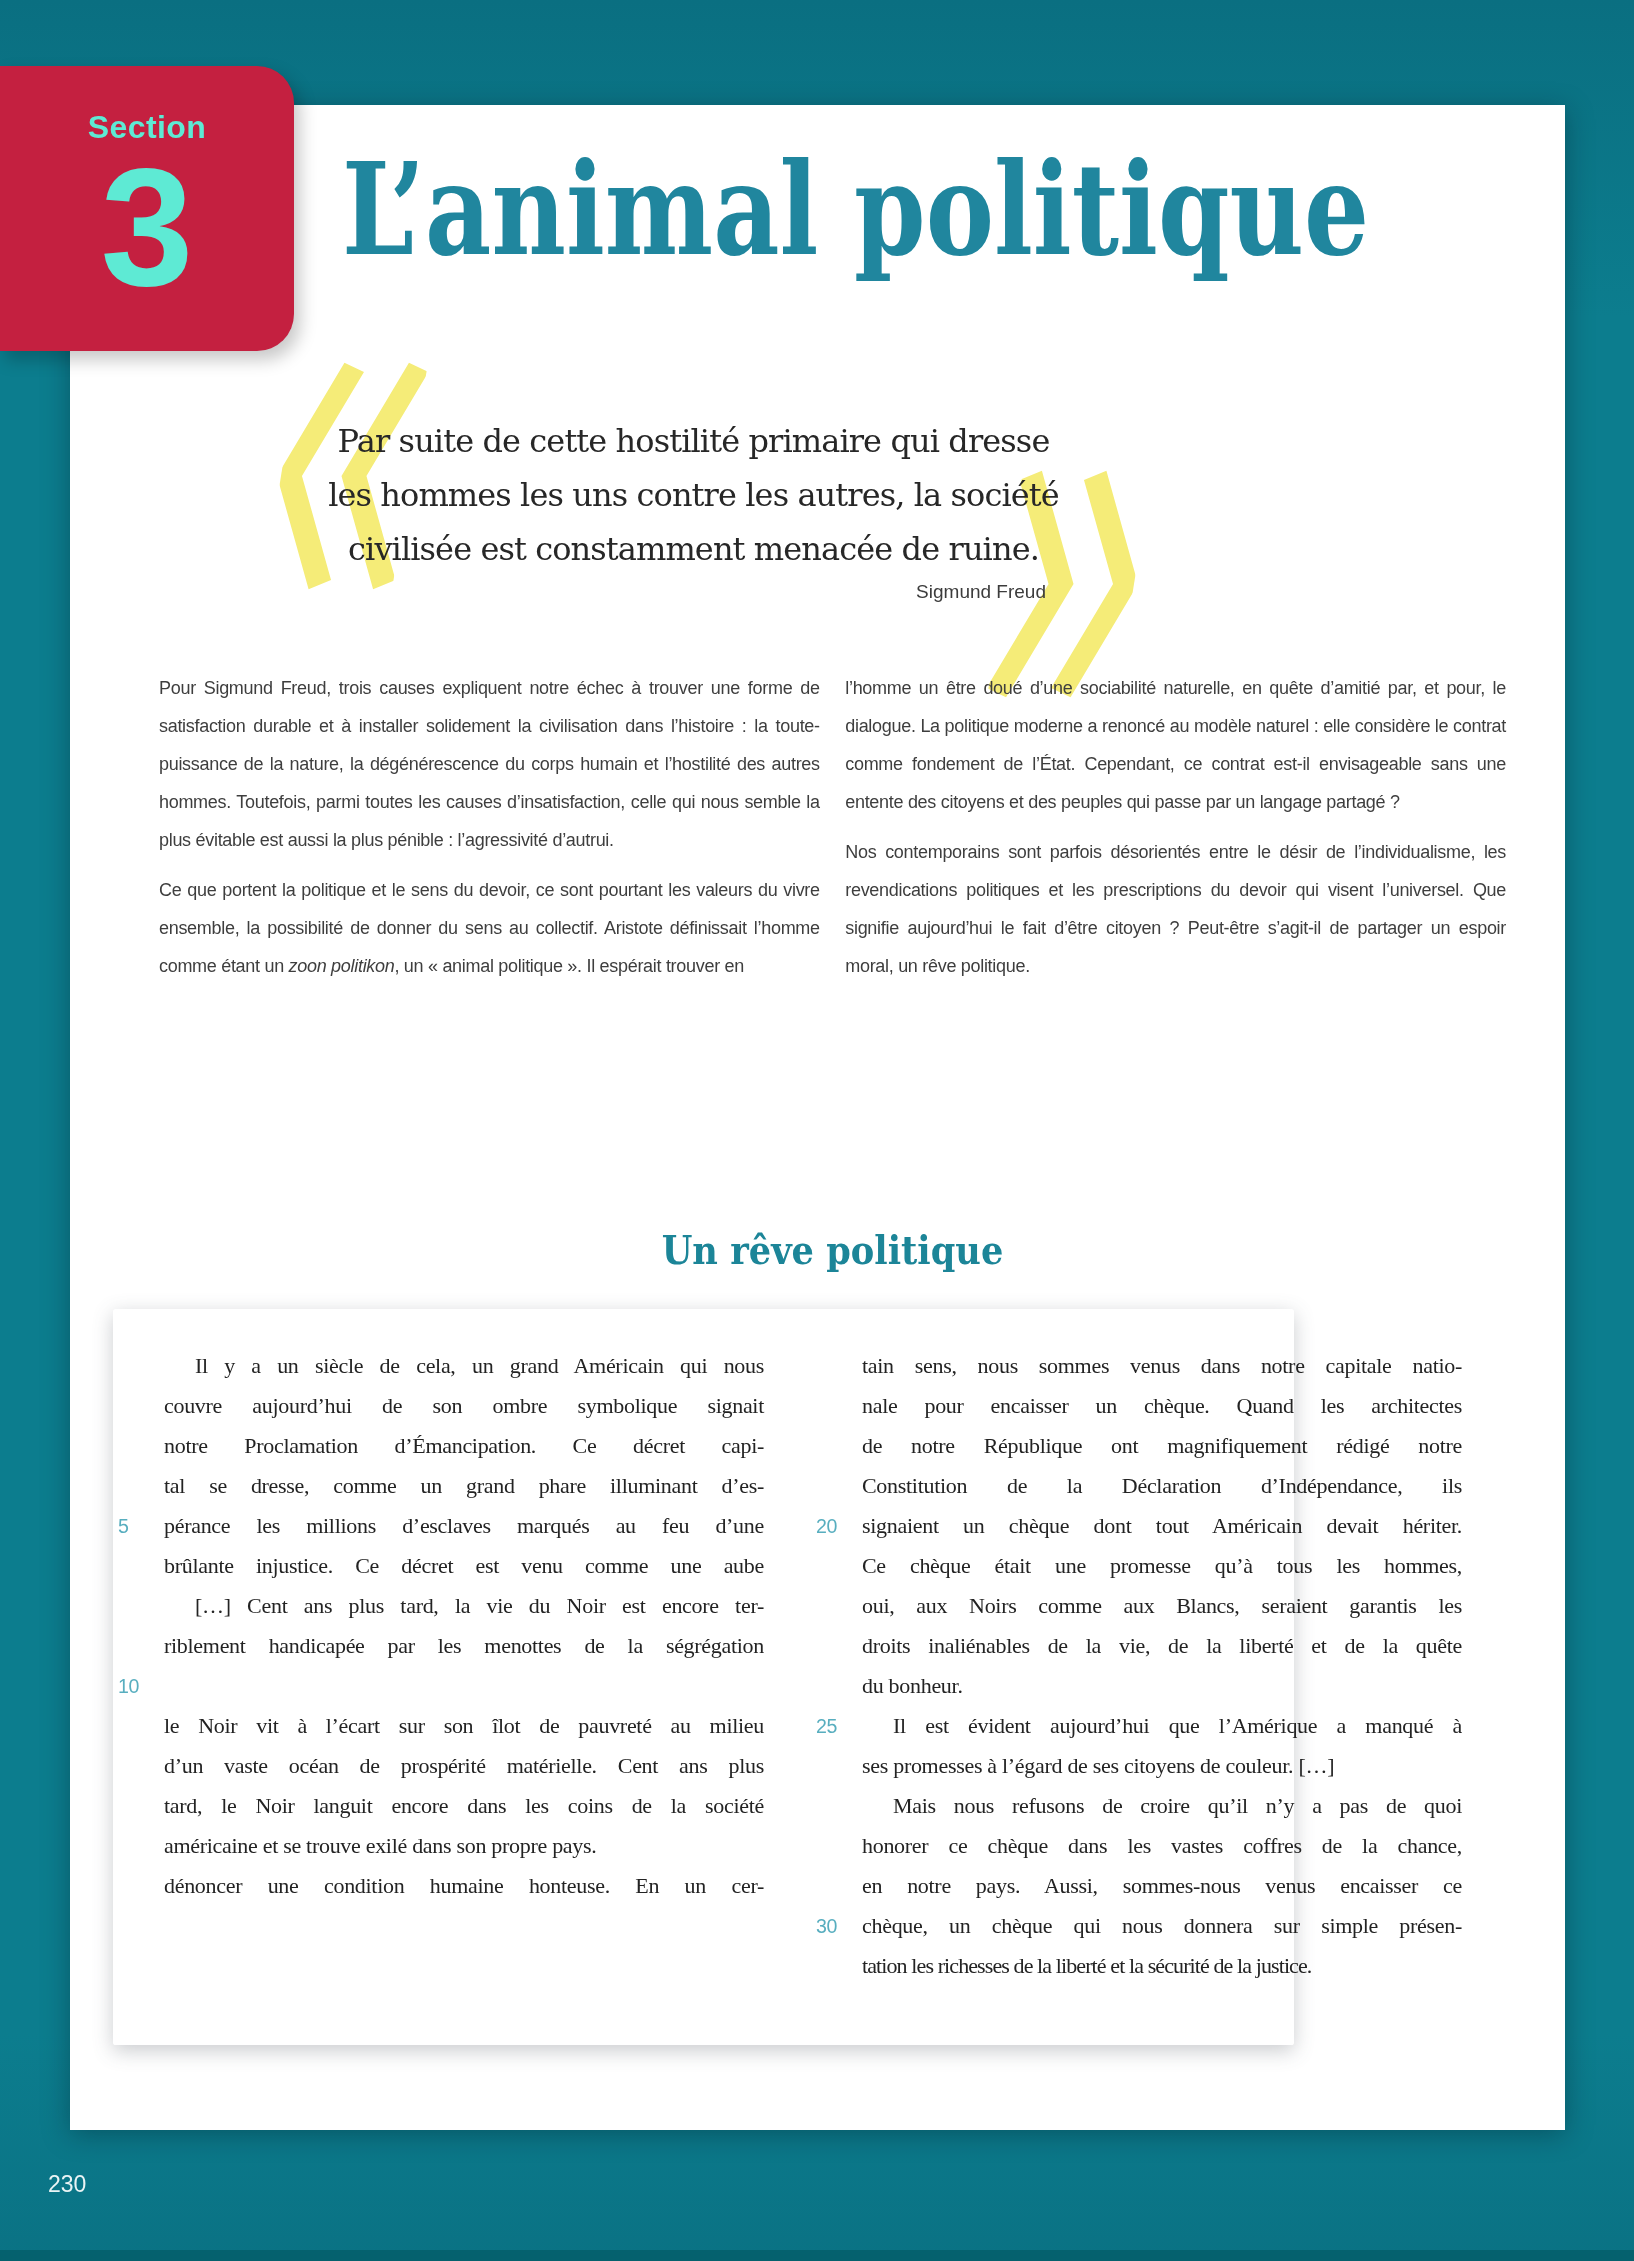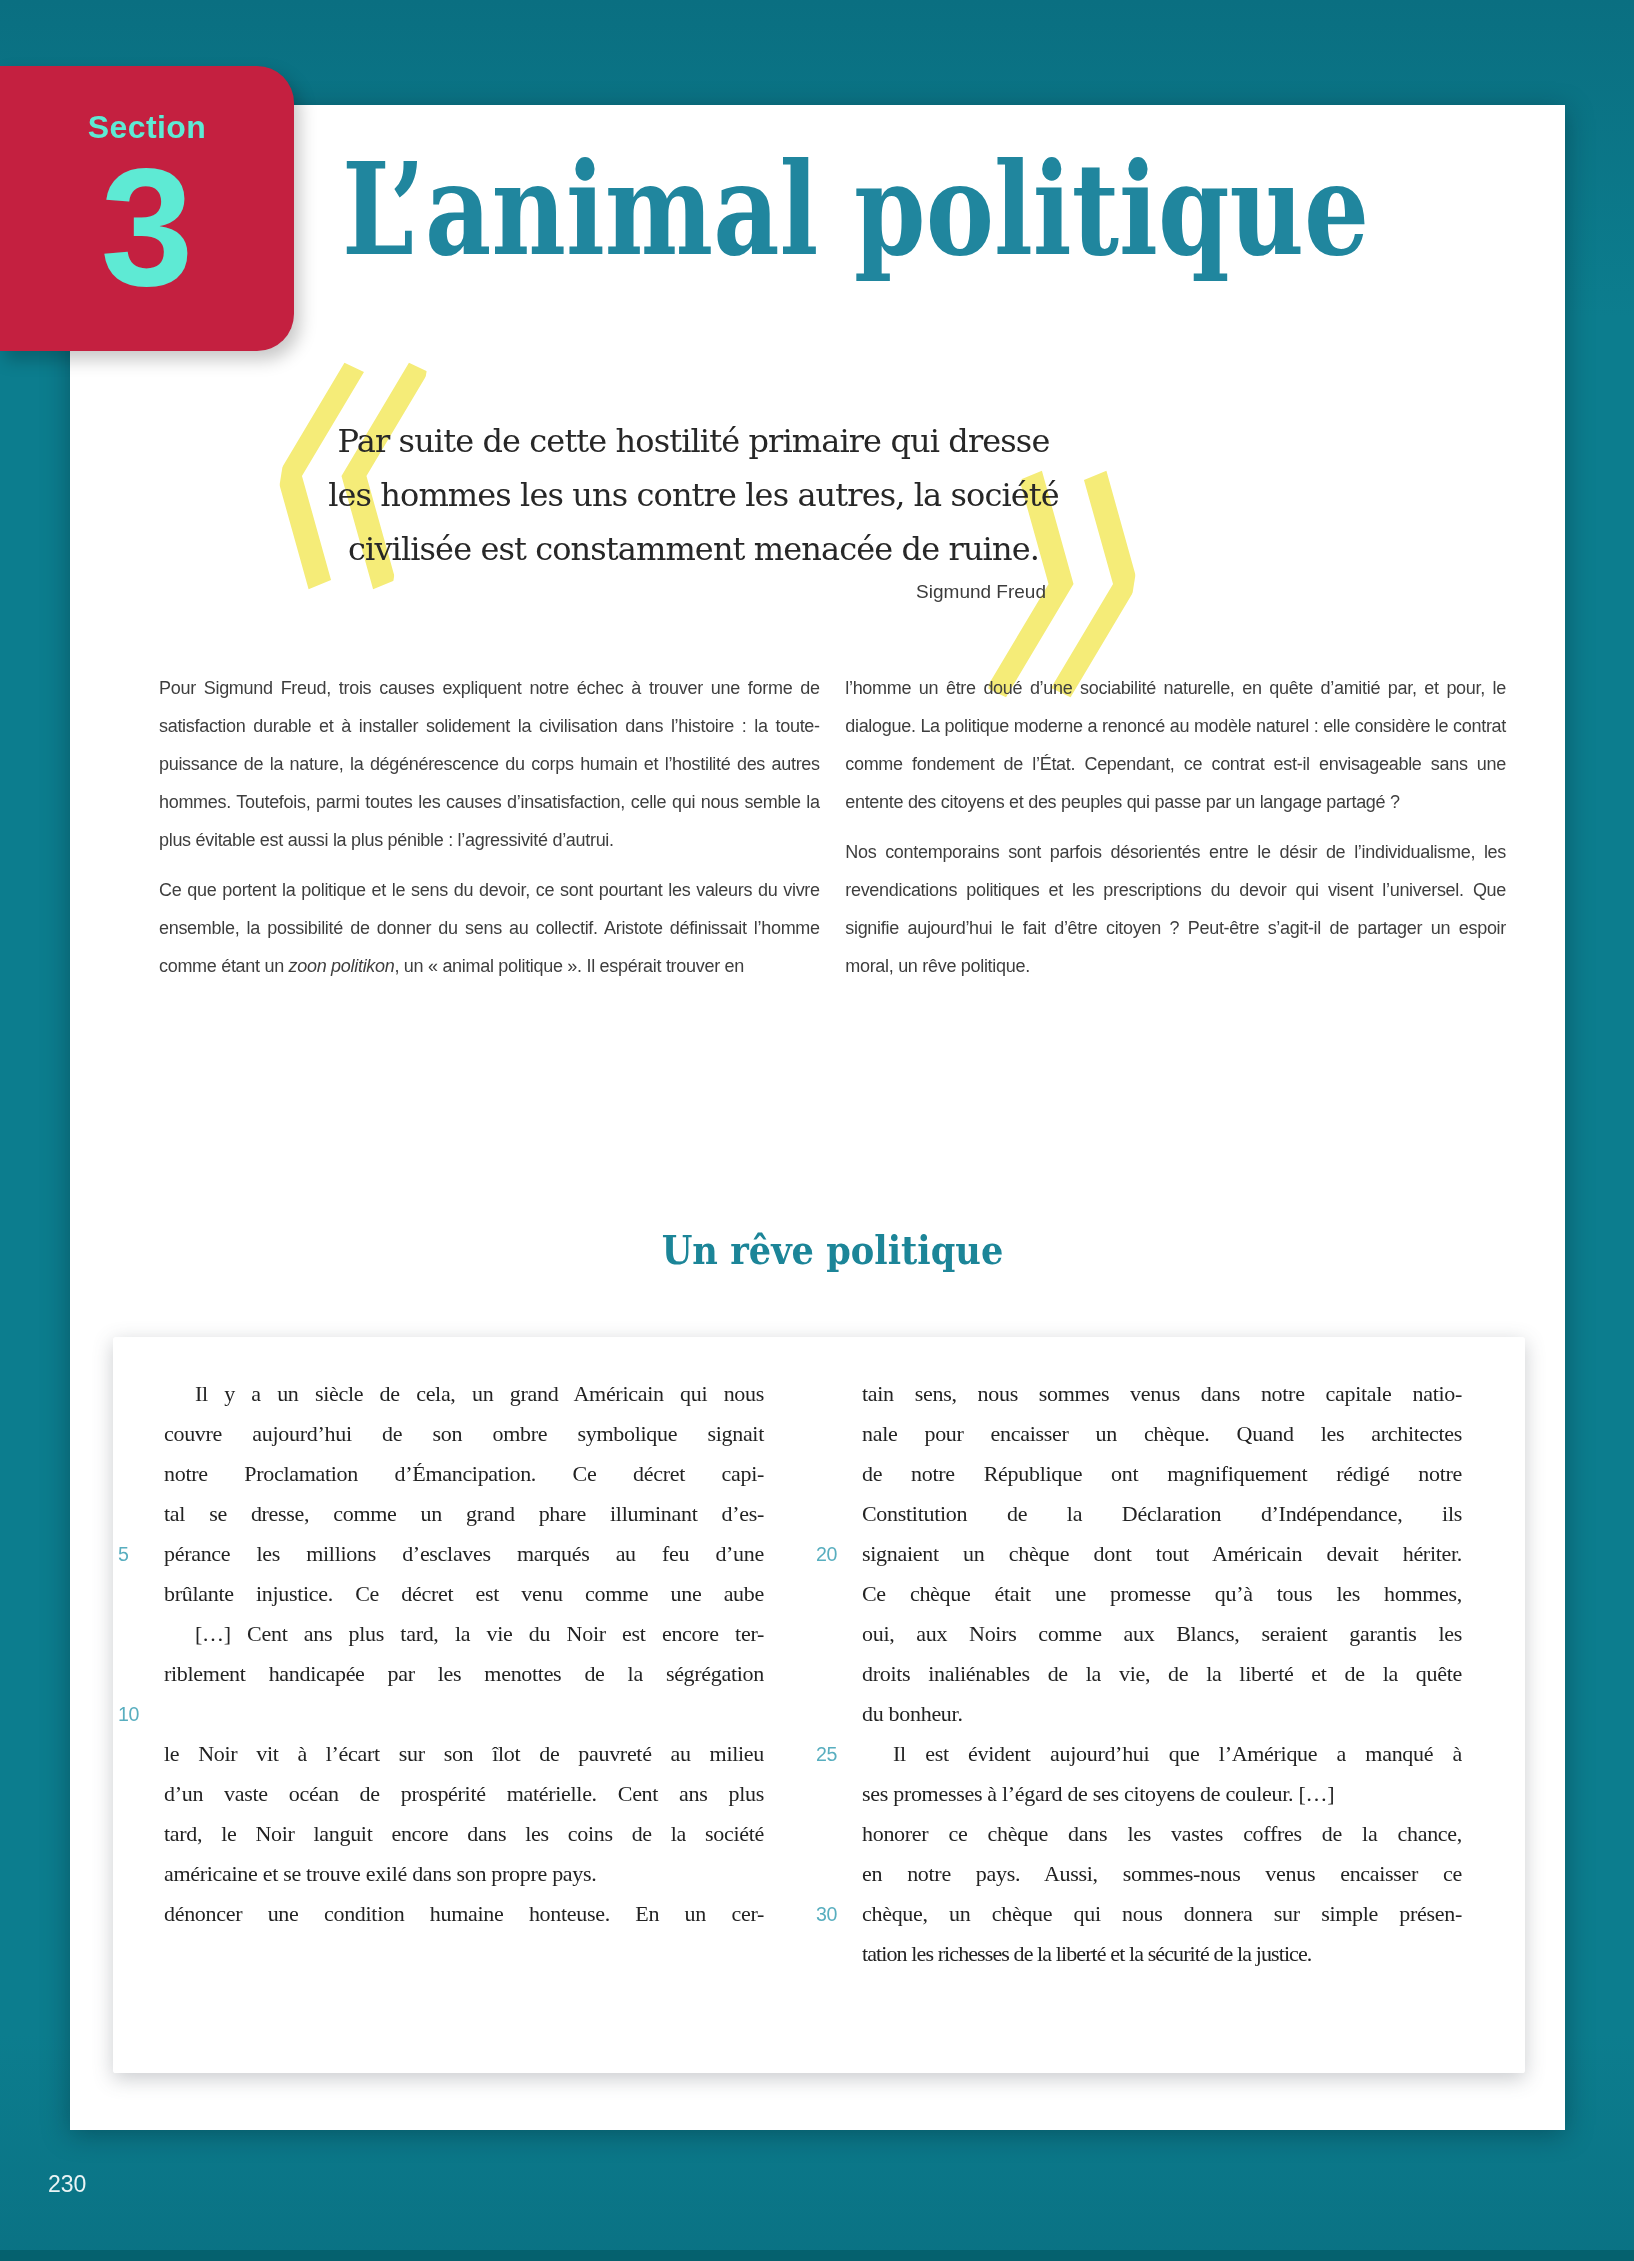--- a/index.html
+++ b/index.html
@@ -38,21 +38,21 @@
           text-align:justify;hyphens:auto;}
   .icol p + p{margin-top:12px;}
   .icol em{font-style:italic;}
 
   
   .heading{position:absolute;left:159px;top:1226px;width:1347px;margin:0;text-align:center;
            font-family:"DejaVu Serif",serif;font-weight:bold;font-size:40px;color:#1c8598;
            transform:scaleX(.88);z-index:2;}
 
   
-  .card{position:absolute;left:113px;top:1337px;width:1412px;height:736px;background:#ffffff;
+  .card{position:absolute;left:113px;top:1309px;width:1181px;height:736px;background:#ffffff;
         border-radius:2.6px;box-shadow:0 5.1px 20.4px rgba(80,85,95,.30);z-index:2;}
   .qcol{position:absolute;top:37px;width:600px;}
   .qcol.qleft{left:51px;}
   .qcol.qright{left:749px;}
   .qline{position:relative;height:40px;line-height:40px;font-family:"Liberation Serif",serif;
          font-size:22px;letter-spacing:-0.3px;color:#232323;
          text-align:justify;text-align-last:justify;white-space:normal;}
   .qline.pend{text-align-last:left;}
   .qline.indent .ltext{padding-left:31px;}
   .qline.tight{letter-spacing:-0.9px;}
@@ -127,20 +127,21 @@
       <div class="qline"><span class="lnum"></span><span class="ltext">nale pour encaisser un chèque. Quand les architectes</span></div>
       <div class="qline"><span class="lnum"></span><span class="ltext">de notre République ont magnifiquement rédigé notre</span></div>
       <div class="qline"><span class="lnum"></span><span class="ltext">Constitution de la Déclaration d’Indépendance, ils</span></div>
       <div class="qline"><span class="lnum">20</span><span class="ltext">signaient un chèque dont tout Américain devait hériter.</span></div>
       <div class="qline"><span class="lnum"></span><span class="ltext">Ce chèque était une promesse qu’à tous les hommes,</span></div>
       <div class="qline"><span class="lnum"></span><span class="ltext">oui, aux Noirs comme aux Blancs, seraient garantis les</span></div>
       <div class="qline"><span class="lnum"></span><span class="ltext">droits inaliénables de la vie, de la liberté et de la quête</span></div>
       <div class="qline pend"><span class="lnum"></span><span class="ltext">du bonheur.</span></div>
       <div class="qline indent"><span class="lnum">25</span><span class="ltext">Il est évident aujourd’hui que l’Amérique a manqué à</span></div>
       <div class="qline pend"><span class="lnum"></span><span class="ltext">ses promesses à l’égard de ses citoyens de couleur. […]</span></div>
+      <div class="qline indent"><span class="lnum"></span><span class="ltext">Mais nous refusons de croire qu’il n’y a pas de quoi</span></div>
       <div class="qline"><span class="lnum"></span><span class="ltext">honorer ce chèque dans les vastes coffres de la chance,</span></div>
       <div class="qline"><span class="lnum"></span><span class="ltext">en notre pays. Aussi, sommes-nous venus encaisser ce</span></div>
       <div class="qline"><span class="lnum">30</span><span class="ltext">chèque, un chèque qui nous donnera sur simple présen-</span></div>
       <div class="qline pend tight"><span class="lnum"></span><span class="ltext">tation les richesses de la liberté et la sécurité de la justice.</span></div>
     </div>
   </div>
 
   <div class="pagenum">230</div>
 
   <div class="bottom-strip"></div>

